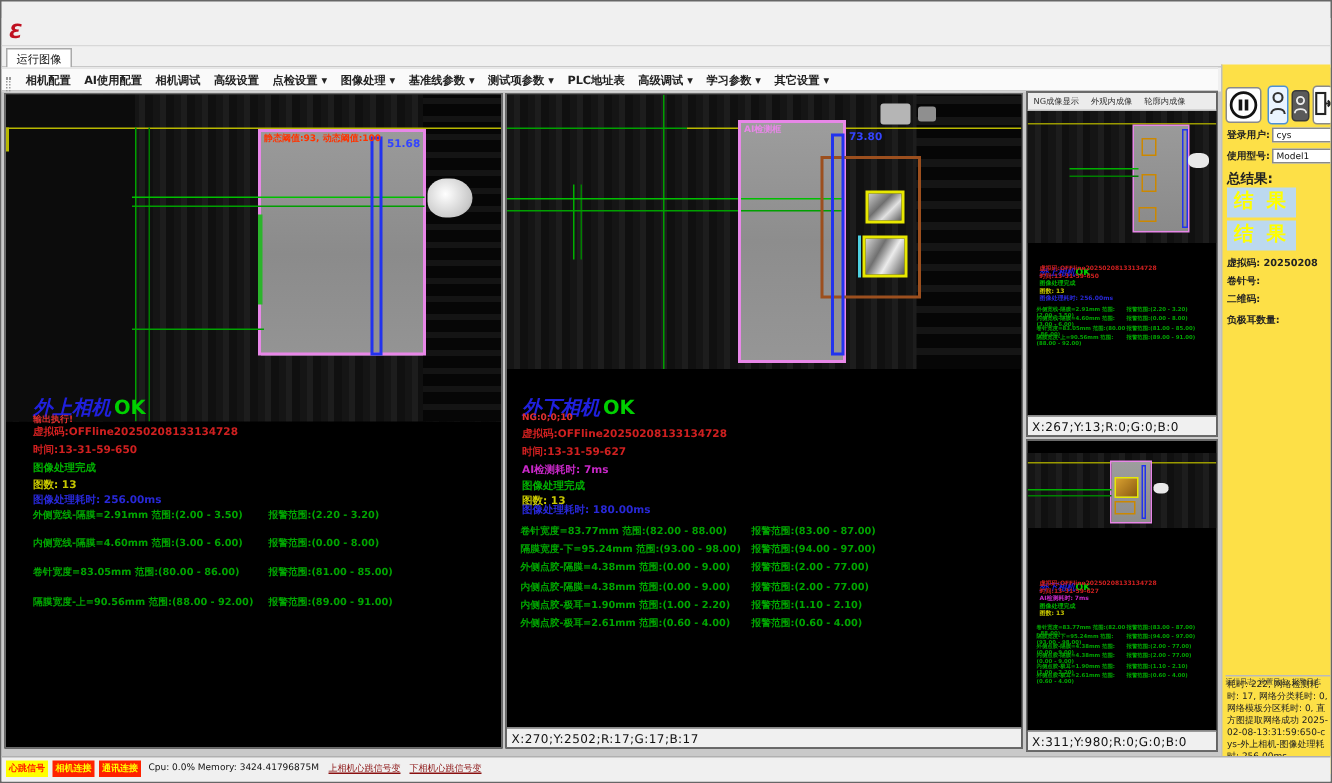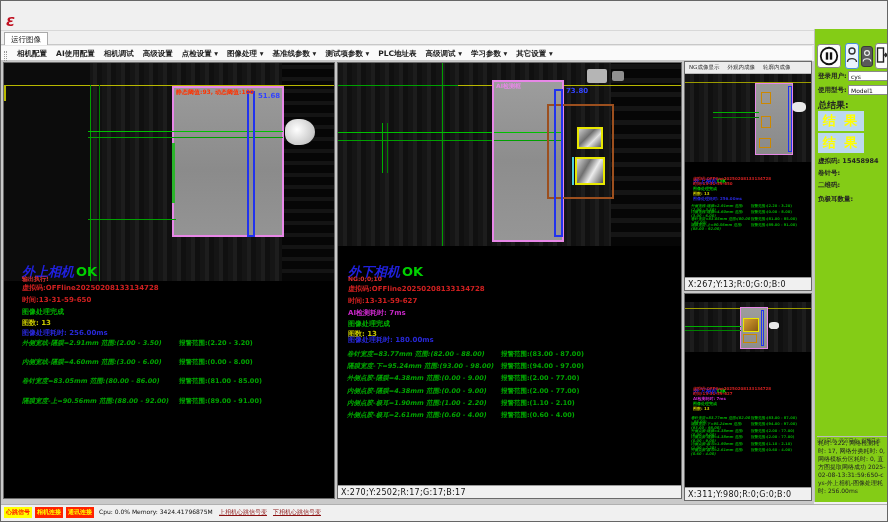--- a/index.html
+++ b/index.html
@@ -38,37 +38,37 @@
   .t-red   { color:#d02020; font-size:7px; font-weight:bold; }
   .t-tinyred{ color:#e03030; font-size:6px; font-weight:bold; }
   .t-green { color:#00b000; font-size:7px; font-weight:bold; }
   .t-yellow{ color:#c8c800; font-size:7px; font-weight:bold; }
   .t-blue  { color:#2828d8; font-size:7px; font-weight:bold; }
   .t-mag   { color:#c828c8; font-size:7px; font-weight:bold; }
 
   .mrow { display:flex; }
   .rows-left .mrow { height:19.2px; }
   .rows-mid  .mrow { height:12.2px; }
-  .mrow .v { display:inline-block; color:#00a500; font-size:6.5px; font-weight:bold;font-style:italic; }
+  .mrow .v { display:inline-block; color:#00a500; font-size:6.5px; font-weight:bold; }
   .rows-left .mrow .v { width:157px; }
   .rows-mid  .mrow .v { width:154px; }
   .mrow .a { display:inline-block; color:#00a500; font-size:6.5px; font-weight:bold; }
 
   
   .mini-tabs { position:absolute; left:0; top:0; right:0; height:12px; background:#ececec; border-bottom:1px solid #bbb; }
   .mini-tab { display:inline-block; font-size:5.5px; color:#333; padding:2px 4px 0 4px; height:12px; vertical-align:top; }
   .mini-title { font-size:6px; font-weight:bold; font-style:italic; color:#2020dd; }
   .mini-ok { font-size:6px; font-weight:bold; color:#00d000; }
   .mini-line { font-size:4px; font-weight:bold; display:block; line-height:5px; }
   .mini-rows .mrow { height:6.4px; }
   .mini-rows .mrow .v { width:60px; font-size:3.6px; line-height:4px; }
   .mini-rows .mrow .a { font-size:3.6px; line-height:4px; }
 
   
-  .sidebar { position:absolute; left:813px; top:28px; width:75px; height:473px; background:#84cc16; border-left:1px solid #c0c0c0; }
+  .sidebar { position:absolute; left:813px; top:42px; width:75px; height:473px; background:#fde047; border-left:1px solid #c0c0c0; }
   .side-label { position:absolute; font-size:6.5px; color:#222; font-weight:bold; }
   .side-input { position:absolute; height:10px; background:#fff; border:1px solid #8a8a8a; font-size:6px; color:#111; padding:1px 0 0 2px; }
   .result-box { position:absolute; left:3px; width:46px; height:20px; background:#bcd9ef; color:#ffff00; font-size:13px; font-weight:bold; text-align:center; line-height:20px; letter-spacing:2px; }
   .icon-btn { position:absolute; background:#fdfdfd; border:1px solid #8a8a8a; border-radius:3px; }
   .log-tabs { position:absolute; left:2px; top:398px; width:71px; height:10px; border-bottom:1px solid #bbb; }
   .log-tab { display:inline-block; font-size:4.8px; color:#333; margin-right:3px; padding-top:2px; }
   .log-text { position:absolute; left:3px; top:410px; width:68px; font-size:6px; color:#222; line-height:8px; word-break:break-all; }
 
   
   .statusbar { position:absolute; left:0; top:503px; width:888px; height:19px; background:#f0f0f0; border-top:1px solid #b0b0b0; }
@@ -359,21 +359,21 @@
 
     <span class="side-label" style="left:3px;top:43px;">登录用户:</span>
     <div class="side-input" style="left:33px;top:42px;width:40px;">cys</div>
     <span class="side-label" style="left:3px;top:57px;">使用型号:</span>
     <div class="side-input" style="left:33px;top:56px;width:40px;">Model1</div>
 
     <span class="side-label" style="left:3px;top:70px;font-size:9px;">总结果:</span>
     <div class="result-box" style="top:82px;">结 果</div>
     <div class="result-box" style="top:104px;">结 果</div>
 
-    <span class="side-label" style="left:3px;top:128px;">虚拟码: 15458984</span>
+    <span class="side-label" style="left:3px;top:128px;">虚拟码: 20250208</span>
     <span class="side-label" style="left:3px;top:140px;">卷针号:</span>
     <span class="side-label" style="left:3px;top:152px;">二维码:</span>
     <span class="side-label" style="left:3px;top:166px;">负极耳数量:</span>
 
     <div class="log-tabs">
       
     <span class="log-tab">运行日志</span><span class="log-tab">设置日志</span><span class="log-tab">报警日志</span></div>
     <div class="log-text">耗时: 222, 网络检测耗时: 17, 网络分类耗时: 0, 网络模板分区耗时: 0, 直方图提取网络成功 2025-02-08-13:31:59:650-cys-外上相机-图像处理耗时: 256.00ms</div>
   </div>
 

